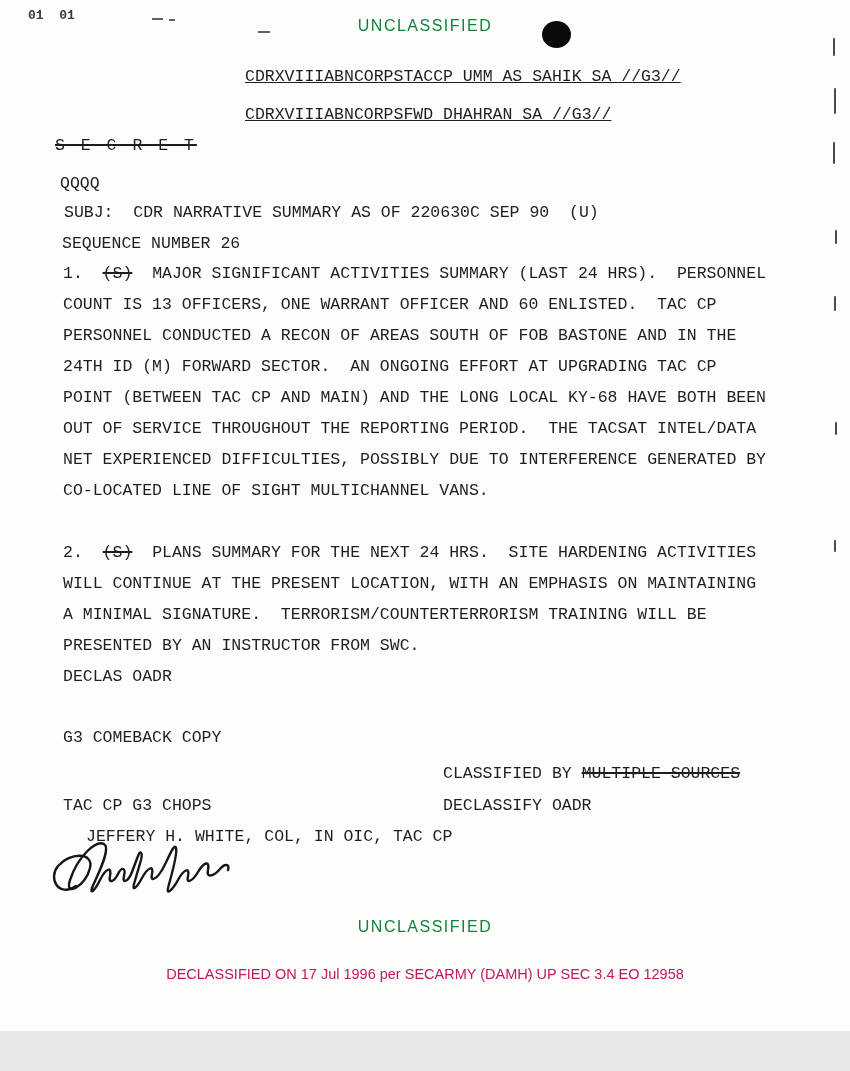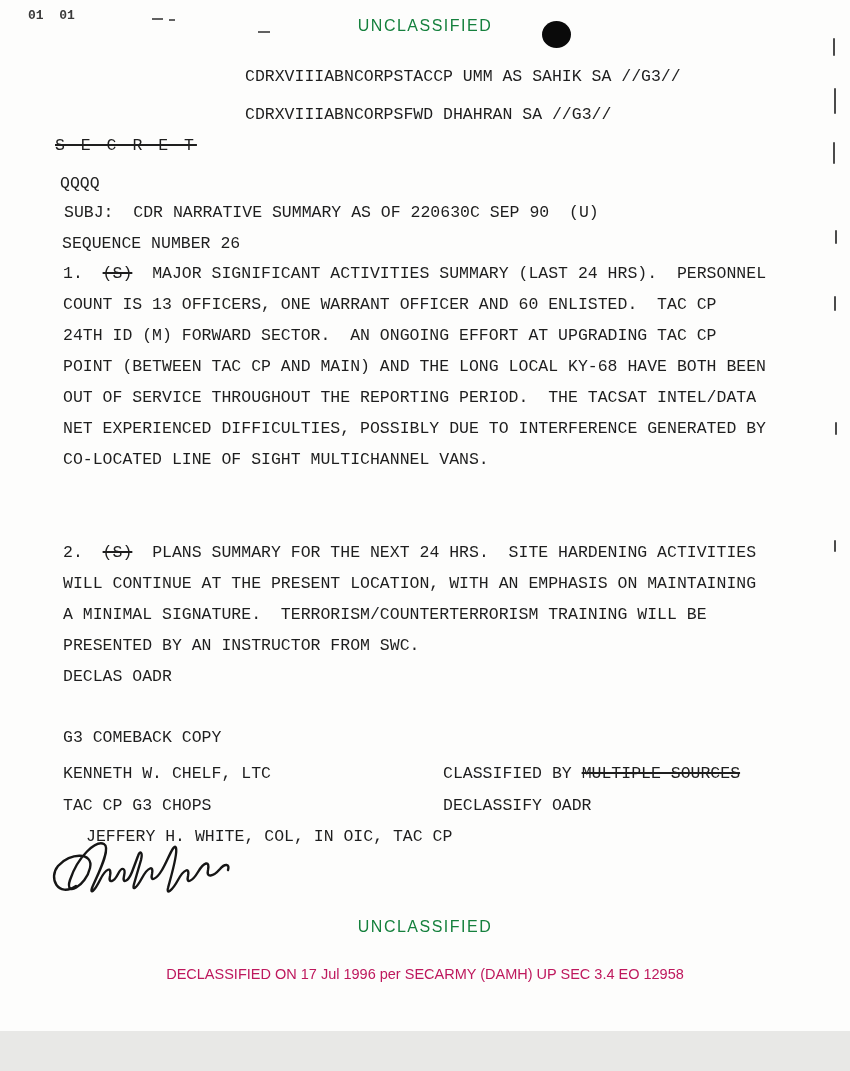--- a/index.html
+++ b/index.html
@@ -39,55 +39,55 @@
   <div class="abs mono-sm" style="left:28px; top:8px;">01  01</div>
 
   <div class="abs dash-mark" style="left:152px; top:18px; width:11px;"></div>
   <div class="abs dash-mark" style="left:169px; top:19px; width:6px;"></div>
   <div class="abs dash-mark" style="left:258px; top:31px; width:12px;"></div>
 
   <div class="abs center sans header-class" style="top:17px;">UNCLASSIFIED</div>
 
   <div class="abs black-dot" style="left:542px; top:21px;"></div>
 
-  <div class="abs" style="left:245px; top:58px;">
+  <div class="abs" style="left:245px; top:58px;text-decoration:underline;">
     <div class="mono addr-line">CDRXVIIIABNCORPSTACCP UMM AS SAHIK SA //G3//</div>
     <div class="mono addr-line">CDRXVIIIABNCORPSFWD DHAHRAN SA //G3//</div>
   </div>
 
   <div class="abs mono strike secret" style="left:55px; top:130px;">S E C R E T</div>
 
   <div class="abs mono" style="left:60px; top:168px;">QQQQ</div>
 
   <div class="abs mono" style="left:64px; top:197px;">SUBJ:  CDR NARRATIVE SUMMARY AS OF 220630C SEP 90  (U)</div>
 
   <div class="abs mono" style="left:62px; top:228px;">SEQUENCE NUMBER 26</div>
 
   <div class="abs" style="left:63px; top:258px;">
     <div class="mono body-line"><span>1.  </span><span class="strike">(S)</span><span>  MAJOR SIGNIFICANT ACTIVITIES SUMMARY (LAST 24 HRS).  PERSONNEL</span></div>
     <div class="mono body-line">COUNT IS 13 OFFICERS, ONE WARRANT OFFICER AND 60 ENLISTED.  TAC CP</div>
+    <div class="mono body-line">PERSONNEL CONDUCTED A RECON OF AREAS SOUTH OF FOB BASTONE AND IN THE</div>
     <div class="mono body-line">24TH ID (M) FORWARD SECTOR.  AN ONGOING EFFORT AT UPGRADING TAC CP</div>
     <div class="mono body-line">POINT (BETWEEN TAC CP AND MAIN) AND THE LONG LOCAL KY-68 HAVE BOTH BEEN</div>
     <div class="mono body-line">OUT OF SERVICE THROUGHOUT THE REPORTING PERIOD.  THE TACSAT INTEL/DATA</div>
     <div class="mono body-line">NET EXPERIENCED DIFFICULTIES, POSSIBLY DUE TO INTERFERENCE GENERATED BY</div>
     <div class="mono body-line">CO-LOCATED LINE OF SIGHT MULTICHANNEL VANS.</div>
   </div>
 
   <div class="abs" style="left:63px; top:537px;">
     <div class="mono body-line"><span>2.  </span><span class="strike">(S)</span><span>  PLANS SUMMARY FOR THE NEXT 24 HRS.  SITE HARDENING ACTIVITIES</span></div>
     <div class="mono body-line">WILL CONTINUE AT THE PRESENT LOCATION, WITH AN EMPHASIS ON MAINTAINING</div>
     <div class="mono body-line">A MINIMAL SIGNATURE.  TERRORISM/COUNTERTERRORISM TRAINING WILL BE</div>
     <div class="mono body-line">PRESENTED BY AN INSTRUCTOR FROM SWC.</div>
   </div>
 
   <div class="abs mono" style="left:63px; top:661px;">DECLAS OADR</div>
 
   <div class="abs mono" style="left:63px; top:722px;">G3 COMEBACK COPY</div>
 
-  <div class="abs mono" style="left:63px; top:758px;">KENNETH W. CHELF, LTC</div>
   <div class="abs mono" style="left:443px; top:758px;"><span>CLASSIFIED BY </span><span class="strike">MULTIPLE SOURCES</span></div>
 
   <div class="abs mono" style="left:63px; top:790px;">TAC CP G3 CHOPS</div>
   <div class="abs mono" style="left:443px; top:790px;">DECLASSIFY OADR</div>
 
   <div class="abs mono" style="left:78px; top:821px;margin-left:8px;">JEFFERY H. WHITE, COL, IN OIC, TAC CP</div>
 
   <div class="abs" style="left:46px; top:834px;">
     <svg class="sig-svg" width="215" height="68" viewBox="0 0 215 68">
       <path d="M30,52 C12,64 2,44 12,32 C24,18 48,18 44,34 C40,52 18,64 24,46 C32,22 50,6 58,10 C66,14 50,44 46,54 C44,60 48,58 54,46 C60,34 66,32 64,42 C62,50 68,48 72,40 C76,32 80,34 78,42 C76,50 82,48 86,38 L92,22 C94,16 97,18 95,26 L88,50 C86,57 90,55 96,44 C102,33 108,31 106,40 C104,48 110,46 116,36 C122,26 128,8 130,14 C132,20 124,46 122,54 C120,61 126,57 132,46 C138,35 144,33 142,42 C140,50 146,48 152,38 C158,28 164,26 162,36 C160,44 167,43 174,35 C179,29 184,30 182,36" stroke="#161616" stroke-width="2.4" fill="none" stroke-linecap="round" stroke-linejoin="round"></path>

